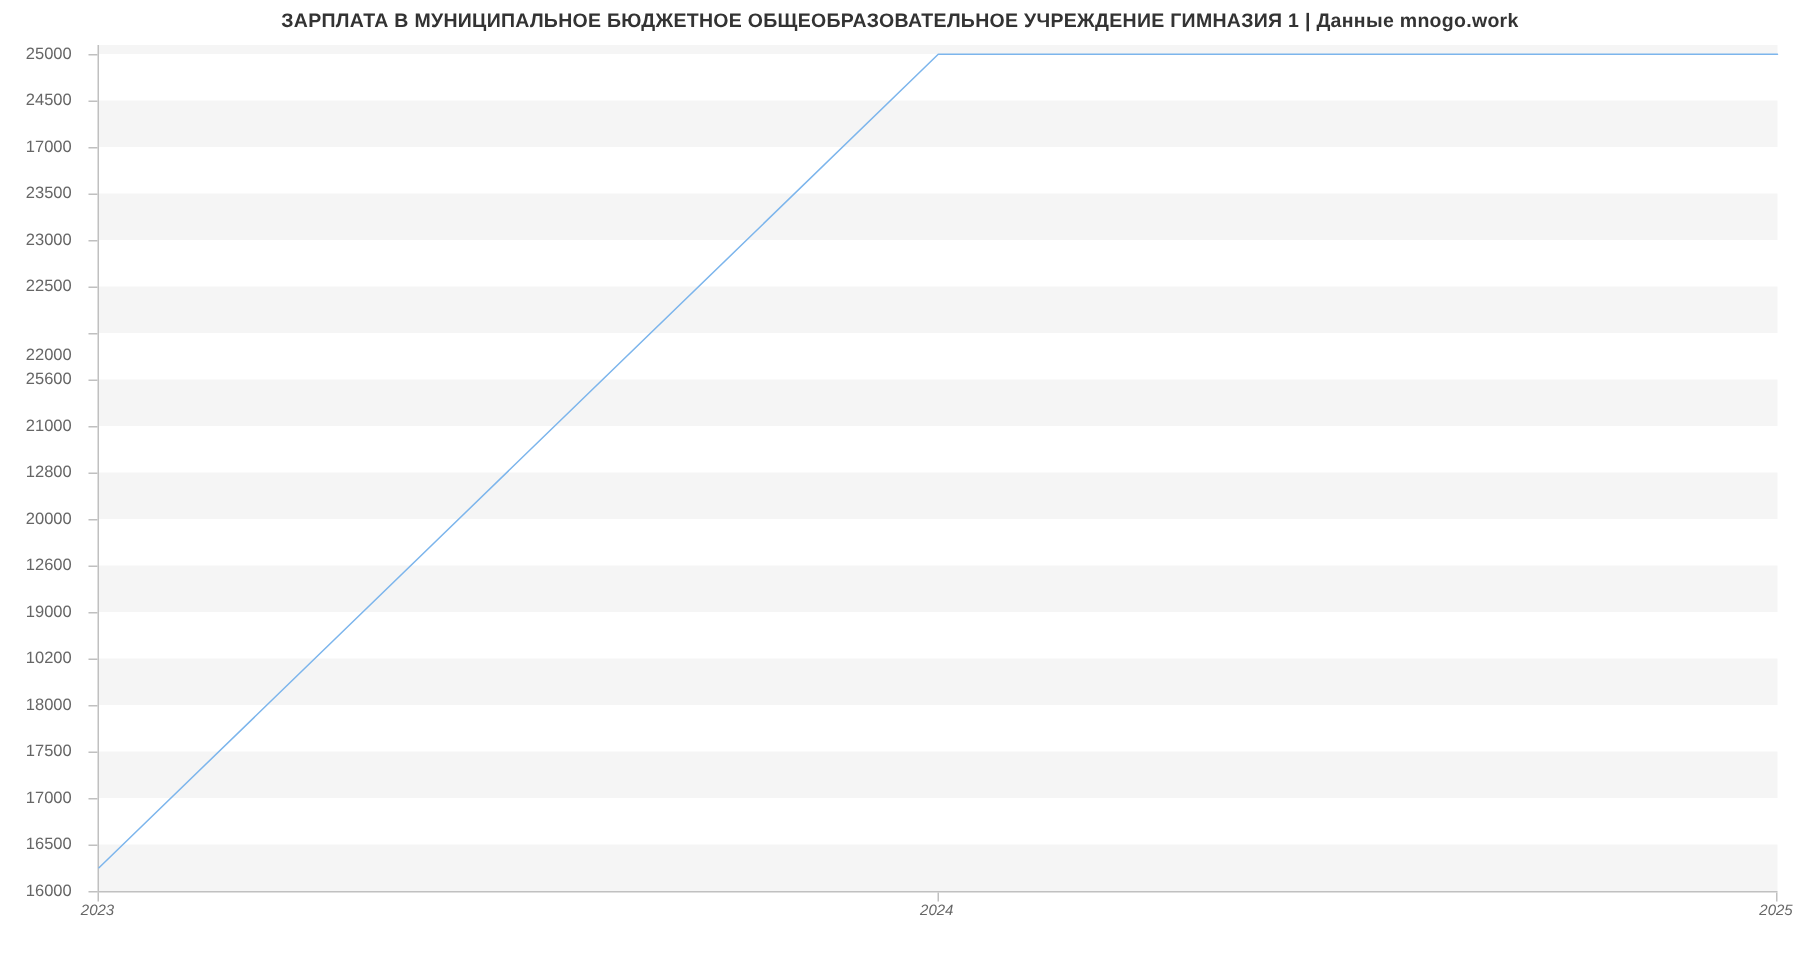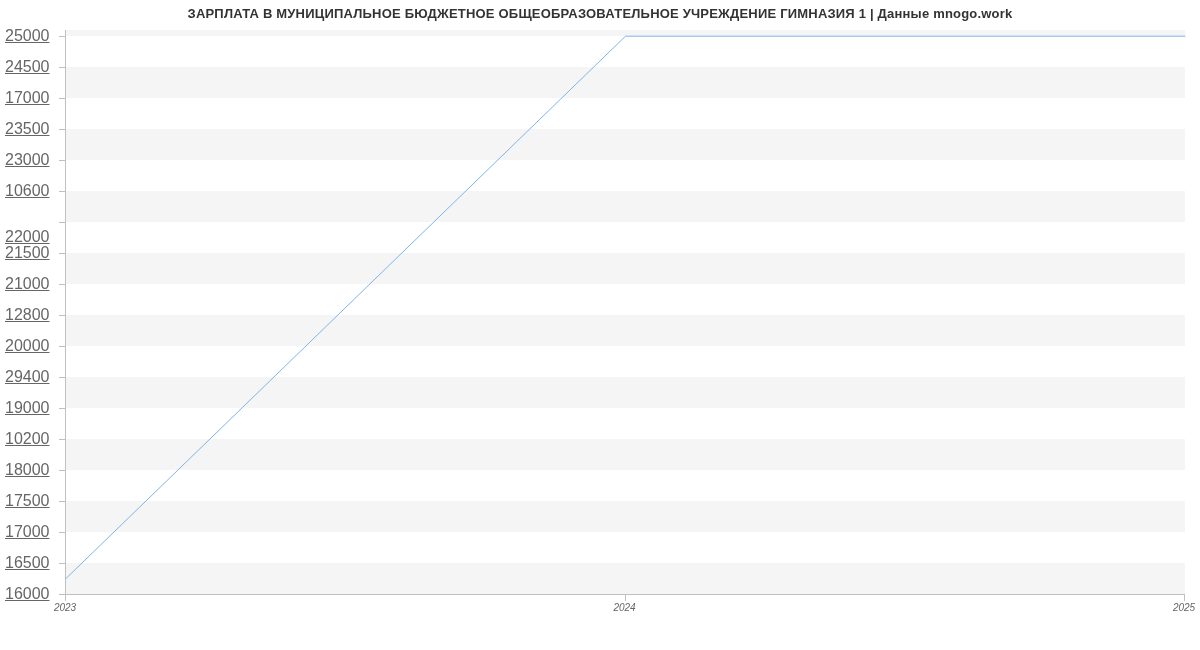--- a/index.html
+++ b/index.html
@@ -41,25 +41,24 @@
   .band {
     position: absolute;
     left: 0;
     width: 100%;
     background: #f5f5f5;
   }
   .y-tick-label {
     position: absolute;
     right: 1140px; 
     width: 55px;
-    text-align: left;
-    font-size: 16px;
+    text-align: center;
+    font-size: 11px;
     color: #666666;
     transform: translateY(-50%);
-    text-decoration: underline;
   }
   .y-tick-mark {
     position: absolute;
     width: 6px;
     height: 1px;
     background: #c0c0c0;
   }
   .x-tick-label {
     position: absolute;
     top: 602px;
@@ -121,33 +120,33 @@
 <div class="y-tick-label" style="top: 532.022px;">17000</div>
 <div class="y-tick-mark" style="left: 59px; top: 532.022px;"></div>
 <div class="y-tick-label" style="top: 501.033px;">17500</div>
 <div class="y-tick-mark" style="left: 59px; top: 501.033px;"></div>
 <div class="y-tick-label" style="top: 470.044px;">18000</div>
 <div class="y-tick-mark" style="left: 59px; top: 470.044px;"></div>
 <div class="y-tick-label" style="top: 439.055px;">10200</div>
 <div class="y-tick-mark" style="left: 59px; top: 439.055px;"></div>
 <div class="y-tick-label" style="top: 408.066px;">19000</div>
 <div class="y-tick-mark" style="left: 59px; top: 408.066px;"></div>
-<div class="y-tick-label" style="top: 377.077px;">29400</div>
+<div class="y-tick-label" style="top: 377.077px;">12600</div>
 <div class="y-tick-mark" style="left: 59px; top: 377.077px;"></div>
 <div class="y-tick-label" style="top: 346.088px;">20000</div>
 <div class="y-tick-mark" style="left: 59px; top: 346.088px;"></div>
 <div class="y-tick-label" style="top: 315.099px;">12800</div>
 <div class="y-tick-mark" style="left: 59px; top: 315.099px;"></div>
 <div class="y-tick-label" style="top: 284.11px;">21000</div>
 <div class="y-tick-mark" style="left: 59px; top: 284.11px;"></div>
-<div class="y-tick-label" style="top: 253.121px;">21500</div>
+<div class="y-tick-label" style="top: 253.121px;">25600</div>
 <div class="y-tick-mark" style="left: 59px; top: 253.121px;"></div>
 <div class="y-tick-label" style="top: 237px;">22000</div>
 <div class="y-tick-mark" style="left: 59px; top: 222.132px;"></div>
-<div class="y-tick-label" style="top: 191.143px;">10600</div>
+<div class="y-tick-label" style="top: 191.143px;">22500</div>
 <div class="y-tick-mark" style="left: 59px; top: 191.143px;"></div>
 <div class="y-tick-label" style="top: 160.154px;">23000</div>
 <div class="y-tick-mark" style="left: 59px; top: 160.154px;"></div>
 <div class="y-tick-label" style="top: 129.165px;">23500</div>
 <div class="y-tick-mark" style="left: 59px; top: 129.165px;"></div>
 <div class="y-tick-label" style="top: 98.1758px;">17000</div>
 <div class="y-tick-mark" style="left: 59px; top: 98.1758px;"></div>
 <div class="y-tick-label" style="top: 67.1868px;">24500</div>
 <div class="y-tick-mark" style="left: 59px; top: 67.1868px;"></div>
 <div class="y-tick-label" style="top: 36.1978px;">25000</div>

